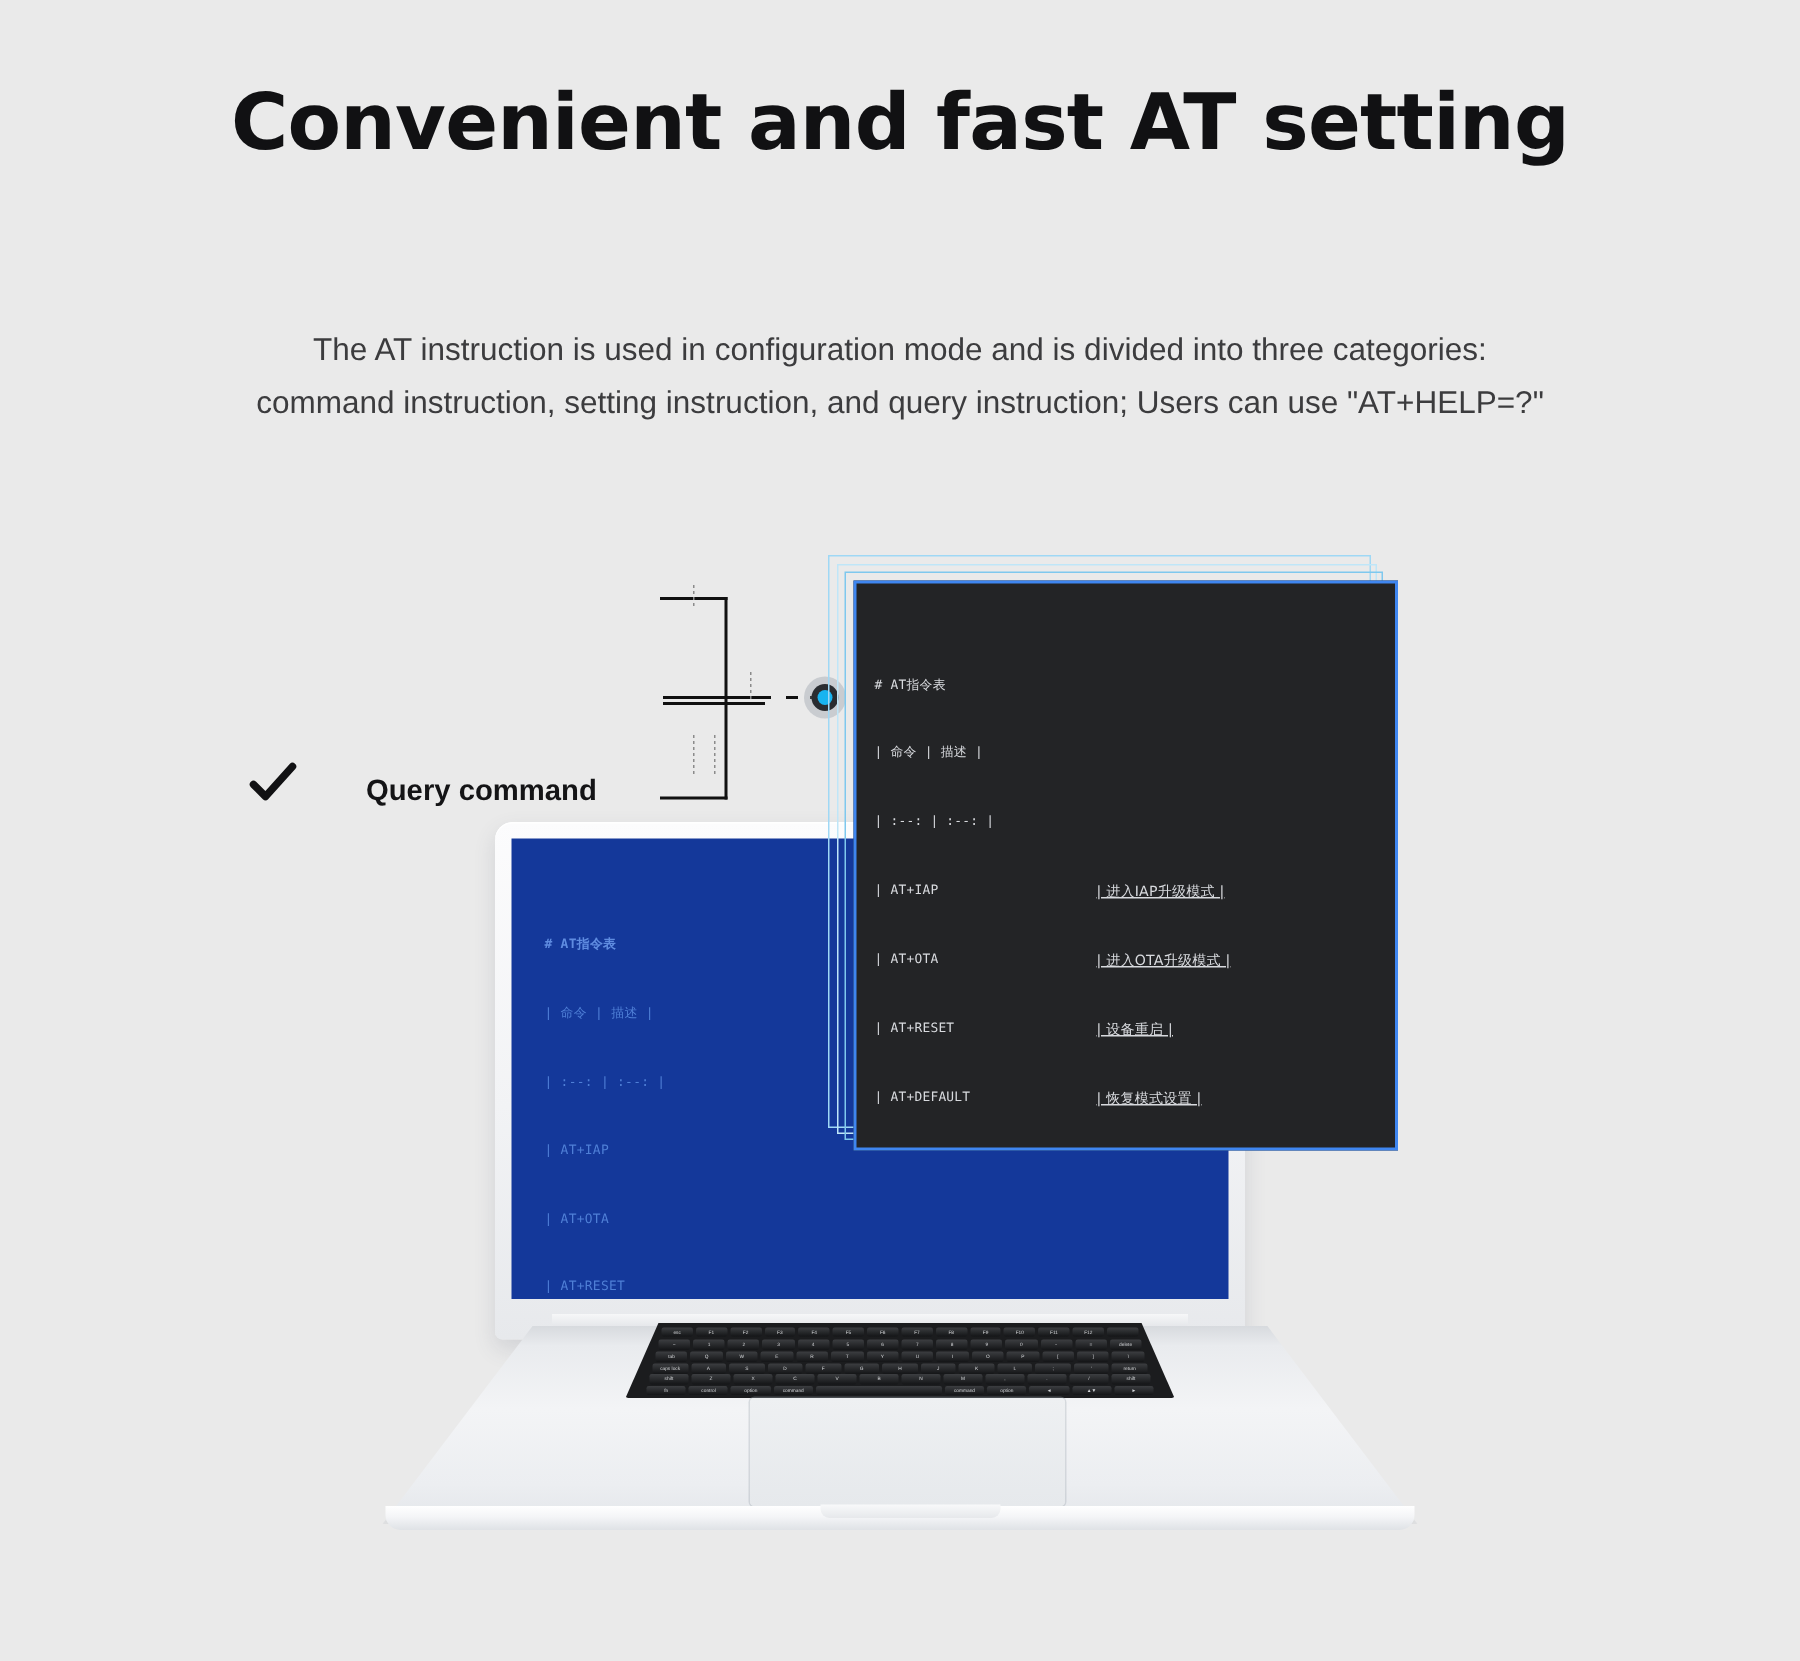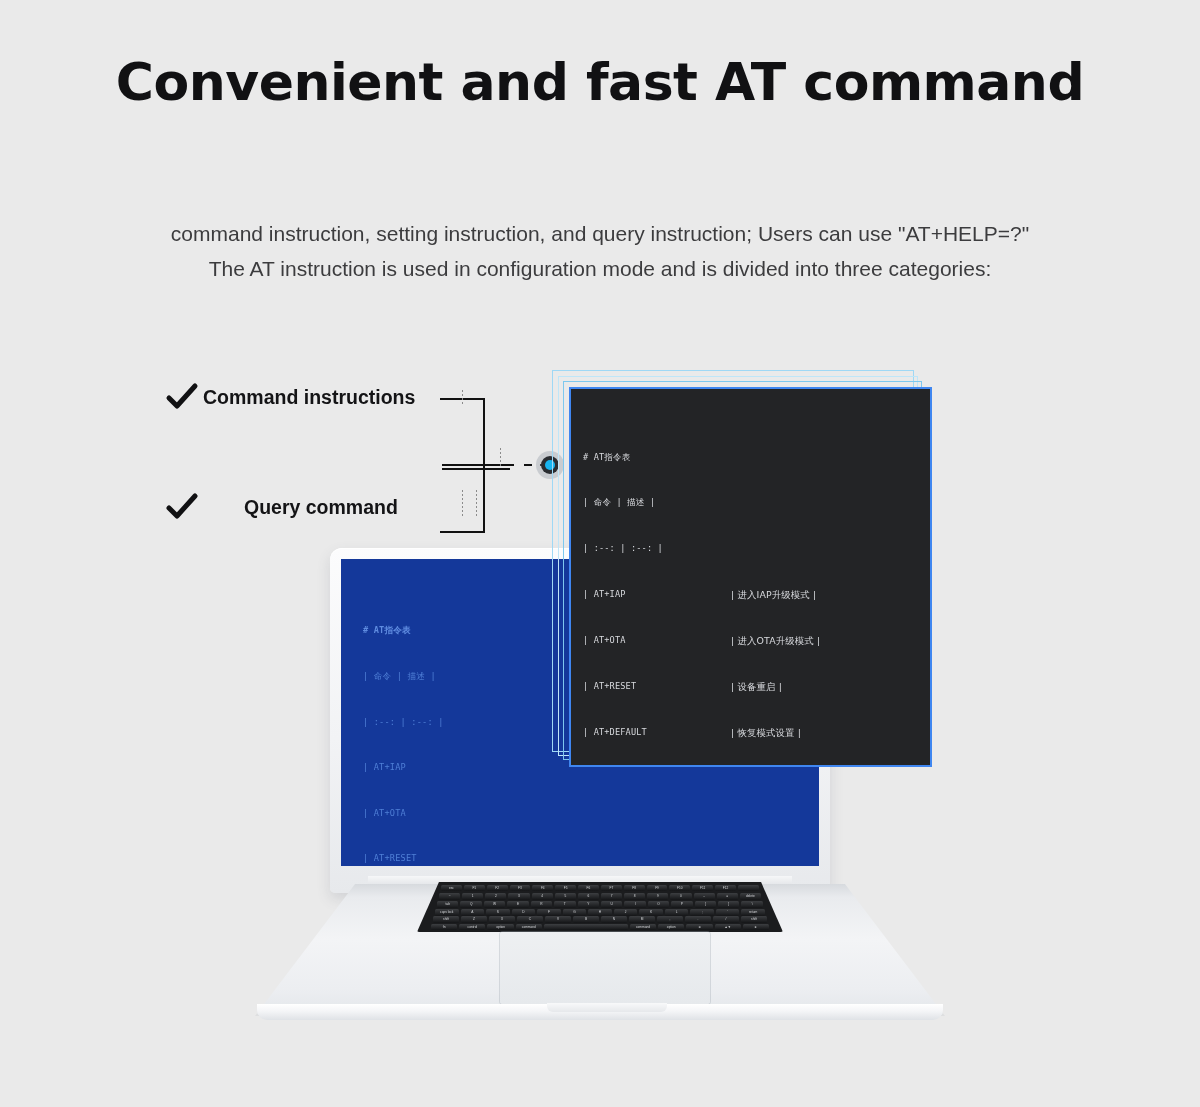--- a/index.html
+++ b/index.html
@@ -40,21 +40,21 @@
   .bullet .check svg{display:block;}
   .bullet .blabel{
     font-size:19.5px;font-weight:600;color:#141416;
     white-space:nowrap;
     font-family:"Liberation Sans", sans-serif;
   }
   .b0{left:0px;top:0px;}
   .b0 .blabel{margin-left:4px;}
   .b1{left:0px;top:62px;}
   .b1 .blabel{margin-left:22px;}
-  .b2{left:0px;top:110px;}
+  .b2{left:0px;top:125px;align-items:flex-end;}
   .b2 .blabel{margin-left:45px;}
 
   
   .connector{position:absolute;left:440px;top:390px;width:160px;height:150px;}
   .conn-top{position:absolute;left:0px;top:8px;width:45px;height:2px;background:#111;}
   .conn-bot{position:absolute;left:0px;top:141px;width:45px;height:2px;background:#111;}
   .conn-vert{position:absolute;left:43px;top:8px;width:2px;height:135px;background:#111;}
   .conn-mid{position:absolute;left:2px;top:74px;width:110px;height:2px;background:#111;}
   .conn-mid2{position:absolute;left:2px;top:78px;width:68px;height:2px;background:#111;}
   .conn-dash{position:absolute;left:74px;top:74px;width:10px;height:2px;background:#eaeaea;}
@@ -169,47 +169,39 @@
   .code-dark{
     font-family:"DejaVu Sans Mono","Liberation Mono",monospace;
     font-size:8.6px;line-height:15.3px;
     color:#d8dade;
     padding:30px 0 0 12px;
     white-space:pre;
     letter-spacing:.15px;
   }
   .cd-row{display:flex;}
   .cd-cmd{width:148px;flex:none;}
-  .cd-desc{flex:none;}
+  .cd-desc{flex:none;text-decoration:underline;}
   .cjk{font-family:"DejaVu Sans","Liberation Sans",sans-serif;font-size:9.4px;}
 </style>
 </head>
 <body>
 
 <div class="stage">
 
   <div class="hero-title">
-    <div>Convenient and fast AT command</div>
+    <div>Convenient and fast AT setting</div>
   </div>
 
   <div class="hero-sub">
+    <div>The AT instruction is used in configuration mode and is divided into three categories:</div>
     <div>command instruction, setting instruction, and query instruction; Users can use "AT+HELP=?"</div>
-    <div>The AT instruction is used in configuration mode and is divided into three categories:</div>
   </div>
 
   <div class="bullets">
 
-    <div class="bullet b0">
-      <span class="check">
-        <svg width="34" height="34" viewBox="0 0 34 34">
-            <path d="M4 18 L12 26 L30 6" fill="none" stroke="#111113" stroke-width="5" stroke-linecap="round" stroke-linejoin="round"></path>
-          </svg>
-      </span>
-      <span class="blabel">Command instructions</span>
-    </div>
 
 
     <div class="bullet b2">
       <span class="check">
         <svg width="34" height="34" viewBox="0 0 34 34">
             <path d="M4 18 L12 26 L30 6" fill="none" stroke="#111113" stroke-width="5" stroke-linecap="round" stroke-linejoin="round"></path>
           </svg>
       </span>
       <span class="blabel">Query command</span>
     </div>

